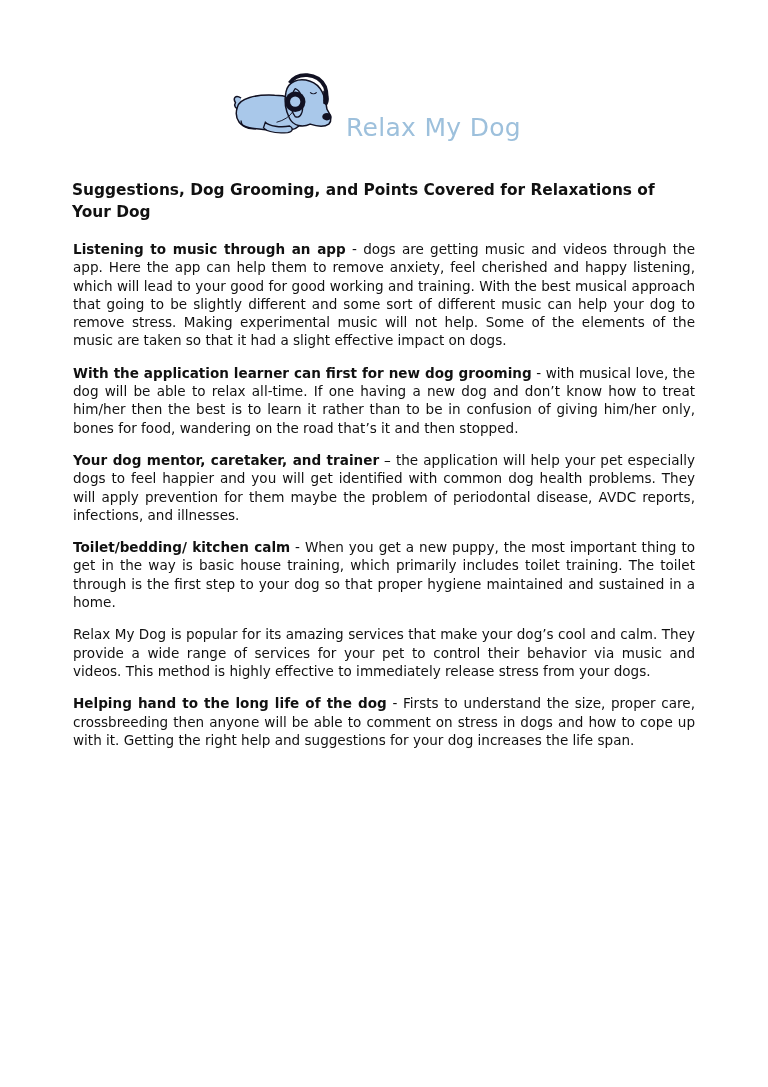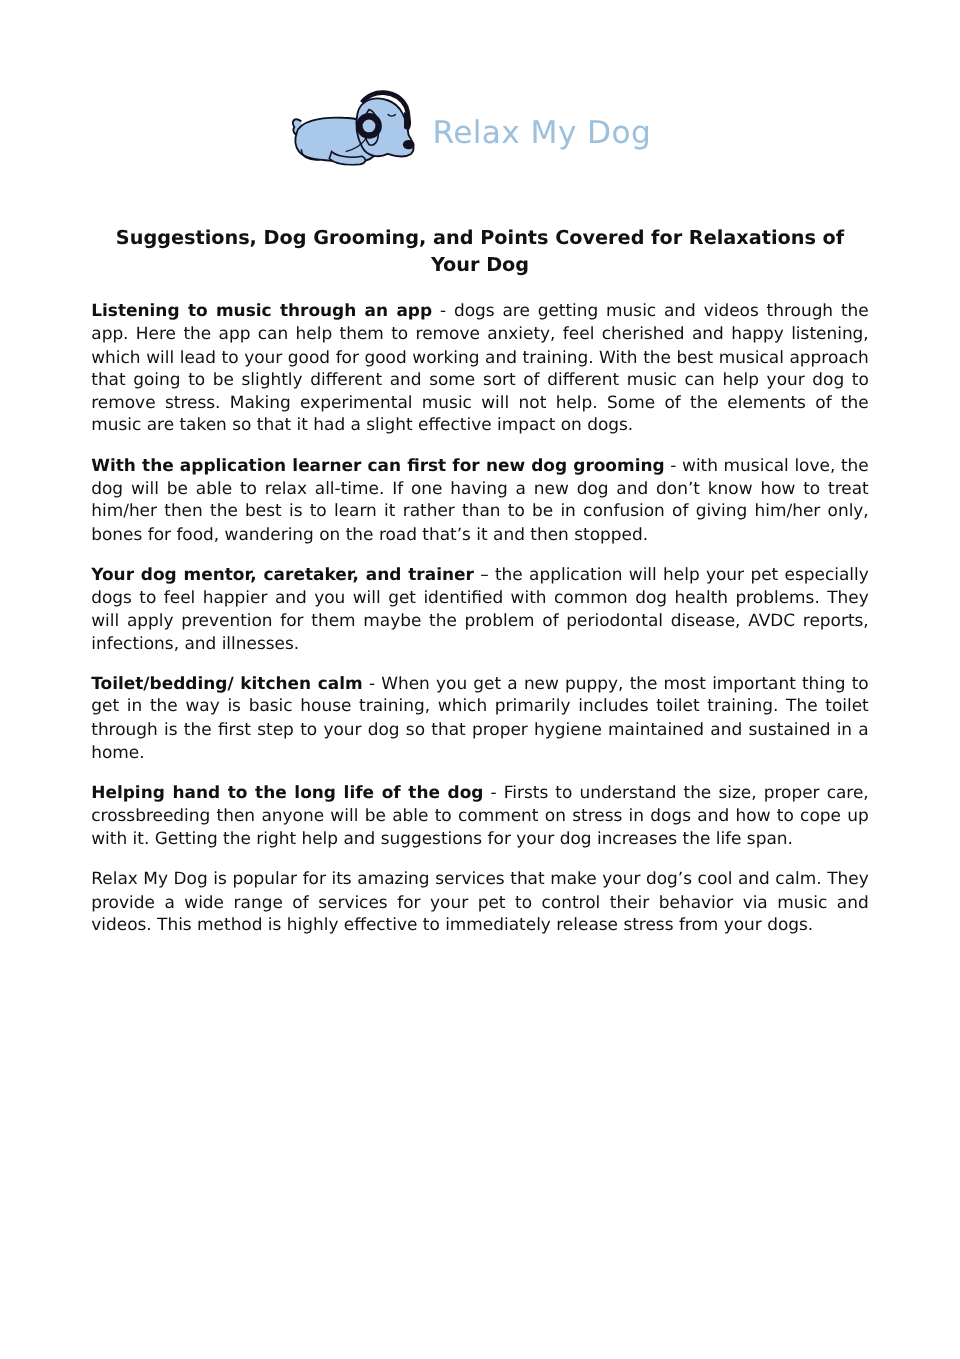--- a/index.html
+++ b/index.html
@@ -15,21 +15,21 @@
       font-family: "DejaVu Sans", sans-serif;
       color: #111111;
     }
     .logo {
       position: absolute;
       left: 228px;
       top: 68px;
       width: 320px;
       height: 72px;
       display: flex;
-      align-items: center;
+      align-items: flex-end;
     }
     .logo-dog {
       width: 112px;
       height: 70px;
       flex: 0 0 auto;
     }
     .logo-text {
       margin-left: 6px;
       font-family: "DejaVu Sans", sans-serif;
       font-size: 25px;
@@ -37,21 +37,20 @@
       letter-spacing: 0.3px;
       font-weight: normal;
       line-height: 1;
       margin-top: 2px;
     }
     .title {
       position: absolute;
       left: 72px;
       width: 624px;
       top: 179px;
-      text-align: center;
       font-weight: bold;
       font-size: 15.4px;
       line-height: 22px;
       margin: 0;
     }
     .content {
       position: absolute;
       left: 73px;
       width: 622px;
       top: 240px;
@@ -112,16 +111,16 @@
 
 
   <p class="para"><b>Listening to music through an app</b><span> - </span><span>dogs are getting music and videos through the app. Here the app can help them to remove anxiety, feel cherished and happy listening, which will lead to your good for good working and training. With the best musical approach that going to be slightly different and some sort of different music can help your dog to remove stress. Making experimental music will not help. Some of the elements of the music are taken so that it had a slight effective impact on dogs.</span></p>
 
   <p class="para"><b>With the application learner can first for new dog grooming</b><span> - </span><span>with musical love, the dog will be able to relax all-time. If one having a new dog and don’t know how to treat him/her then the best is to learn it rather than to be in confusion of giving him/her only, bones for food, wandering on the road that’s it and then stopped.</span></p>
 
   <p class="para"><b>Your dog mentor, caretaker, and trainer</b><span> – </span><span>the application will help your pet especially dogs to feel happier and you will get identified with common dog health problems. They will apply prevention for them maybe the problem of periodontal disease, AVDC reports, infections, and illnesses.</span></p>
 
   <p class="para"><b>Toilet/bedding/ kitchen calm</b><span> - </span><span>When you get a new puppy, the most important thing to get in the way is basic house training, which primarily includes toilet training. The toilet through is the first step to your dog so that proper hygiene maintained and sustained in a home.</span></p>
 
+  <p class="para">Relax My Dog is popular for its amazing services that make your dog’s cool and calm. They provide a wide range of services for your pet to control their behavior via music and videos. This method is highly effective to immediately release stress from your dogs.</p>
+
   <p class="para"><b>Helping hand to the long life of the dog</b><span> - </span><span>Firsts to understand the size, proper care, crossbreeding then anyone will be able to comment on stress in dogs and how to cope up with it. Getting the right help and suggestions for your dog increases the life span.</span></p>
-
-  <p class="para">Relax My Dog is popular for its amazing services that make your dog’s cool and calm. They provide a wide range of services for your pet to control their behavior via music and videos. This method is highly effective to immediately release stress from your dogs.</p>
 </div>
 
 </body></html>

